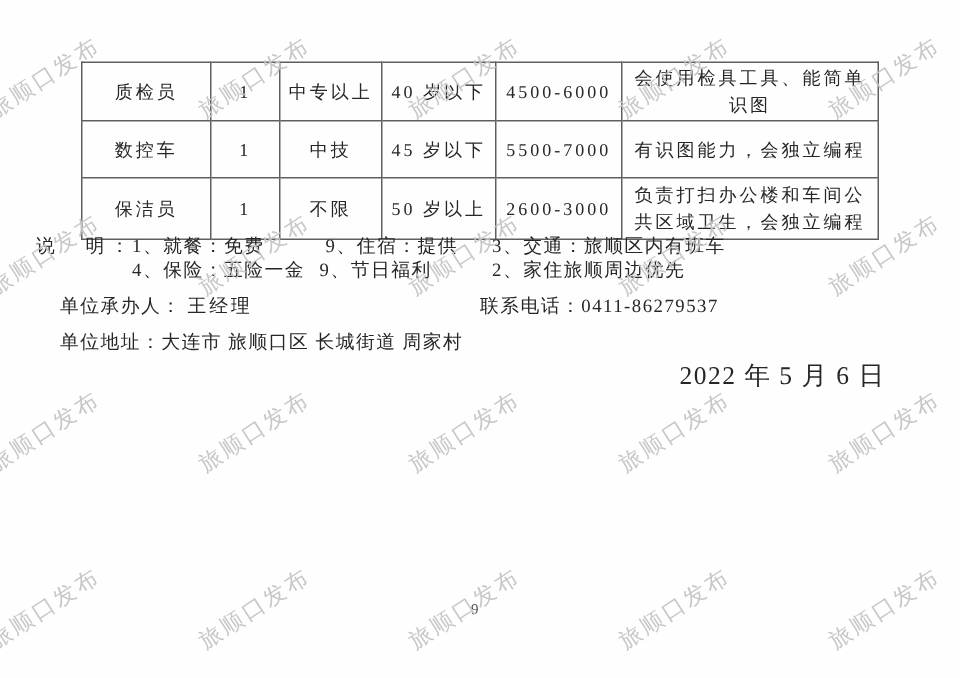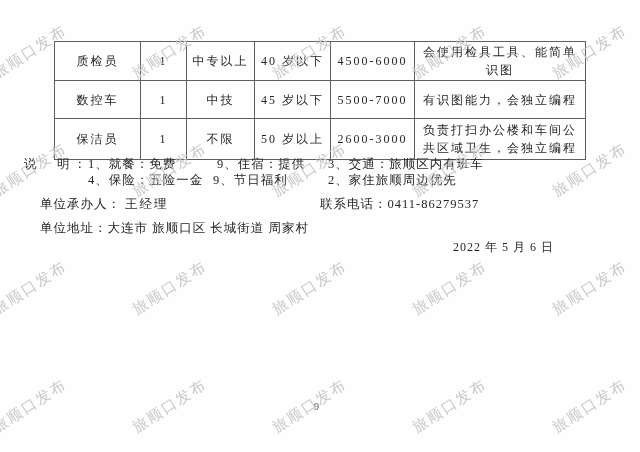--- a/index.html
+++ b/index.html
@@ -60,21 +60,21 @@
   .n-i2{position:absolute;left:217px;top:0;}
   .n-i3{position:absolute;left:328px;top:0;text-align:center;}
   .n-i4{position:absolute;left:88px;top:0;text-align:right;}
   .n-i5{position:absolute;left:213px;top:0;}
   .n-i6{position:absolute;left:328px;top:0;}
   .contact-line{top:196px;font-size:12.5px;letter-spacing:1px;color:#262626;}
   .contact-organizer-label{position:absolute;left:40px;top:0;}
   .contact-organizer-value{position:absolute;left:125px;top:0;letter-spacing:2px;}
   .contact-phone{position:absolute;left:320px;top:0;}
   .address-line{left:40px;top:220px;font-size:12.5px;letter-spacing:1px;color:#262626;}
-  .date-line{left:453px;top:239px;font-size:12px;letter-spacing:1px;color:#262626;}
+  .date-line{left:453px;top:239px;font-size:17px;letter-spacing:1px;color:#262626;}
   .page-number{left:314px;top:401px;font-size:10px;color:#555;}
 </style>
 </head>
 <body>
 
 <div class="page">
 
   <div id="watermark-layer">
       <div class="wm" style="left: 30px; top: 52px;">旅顺口发布</div>
       <div class="wm" style="left: 170px; top: 52px;">旅顺口发布</div>

